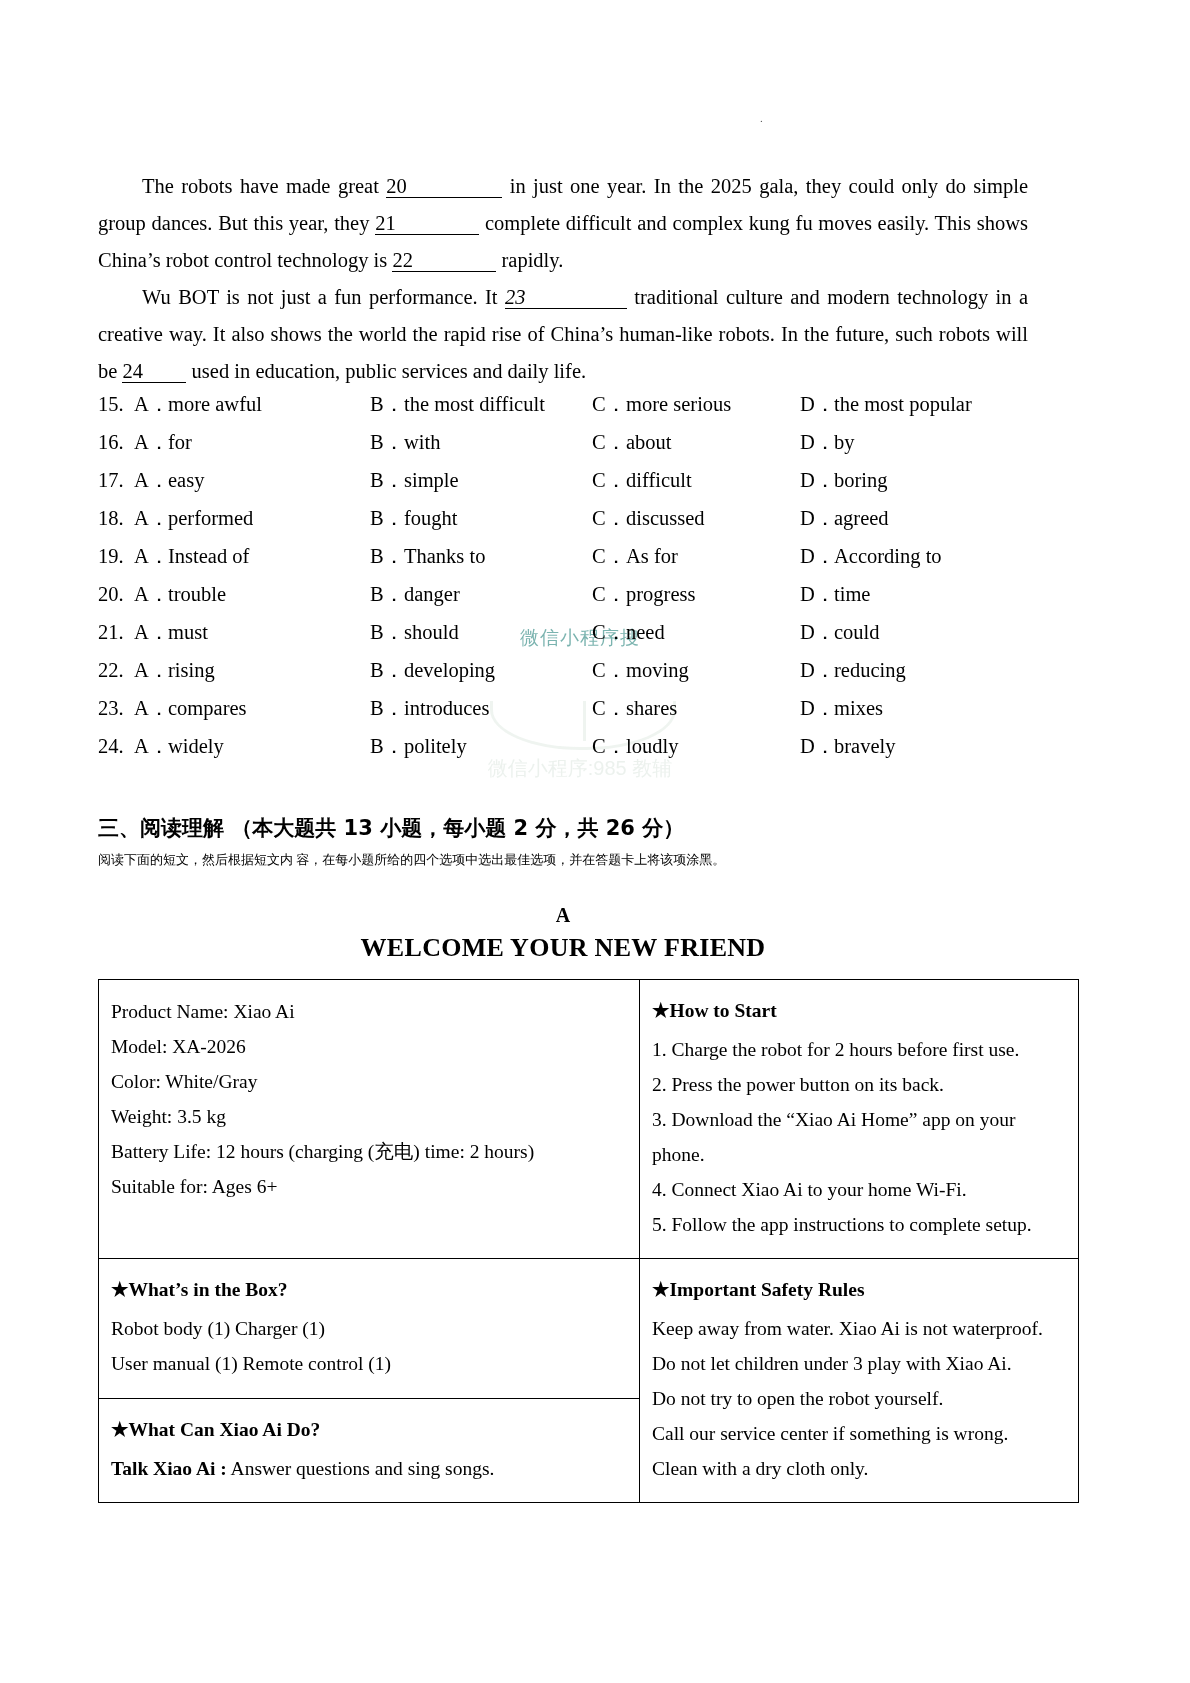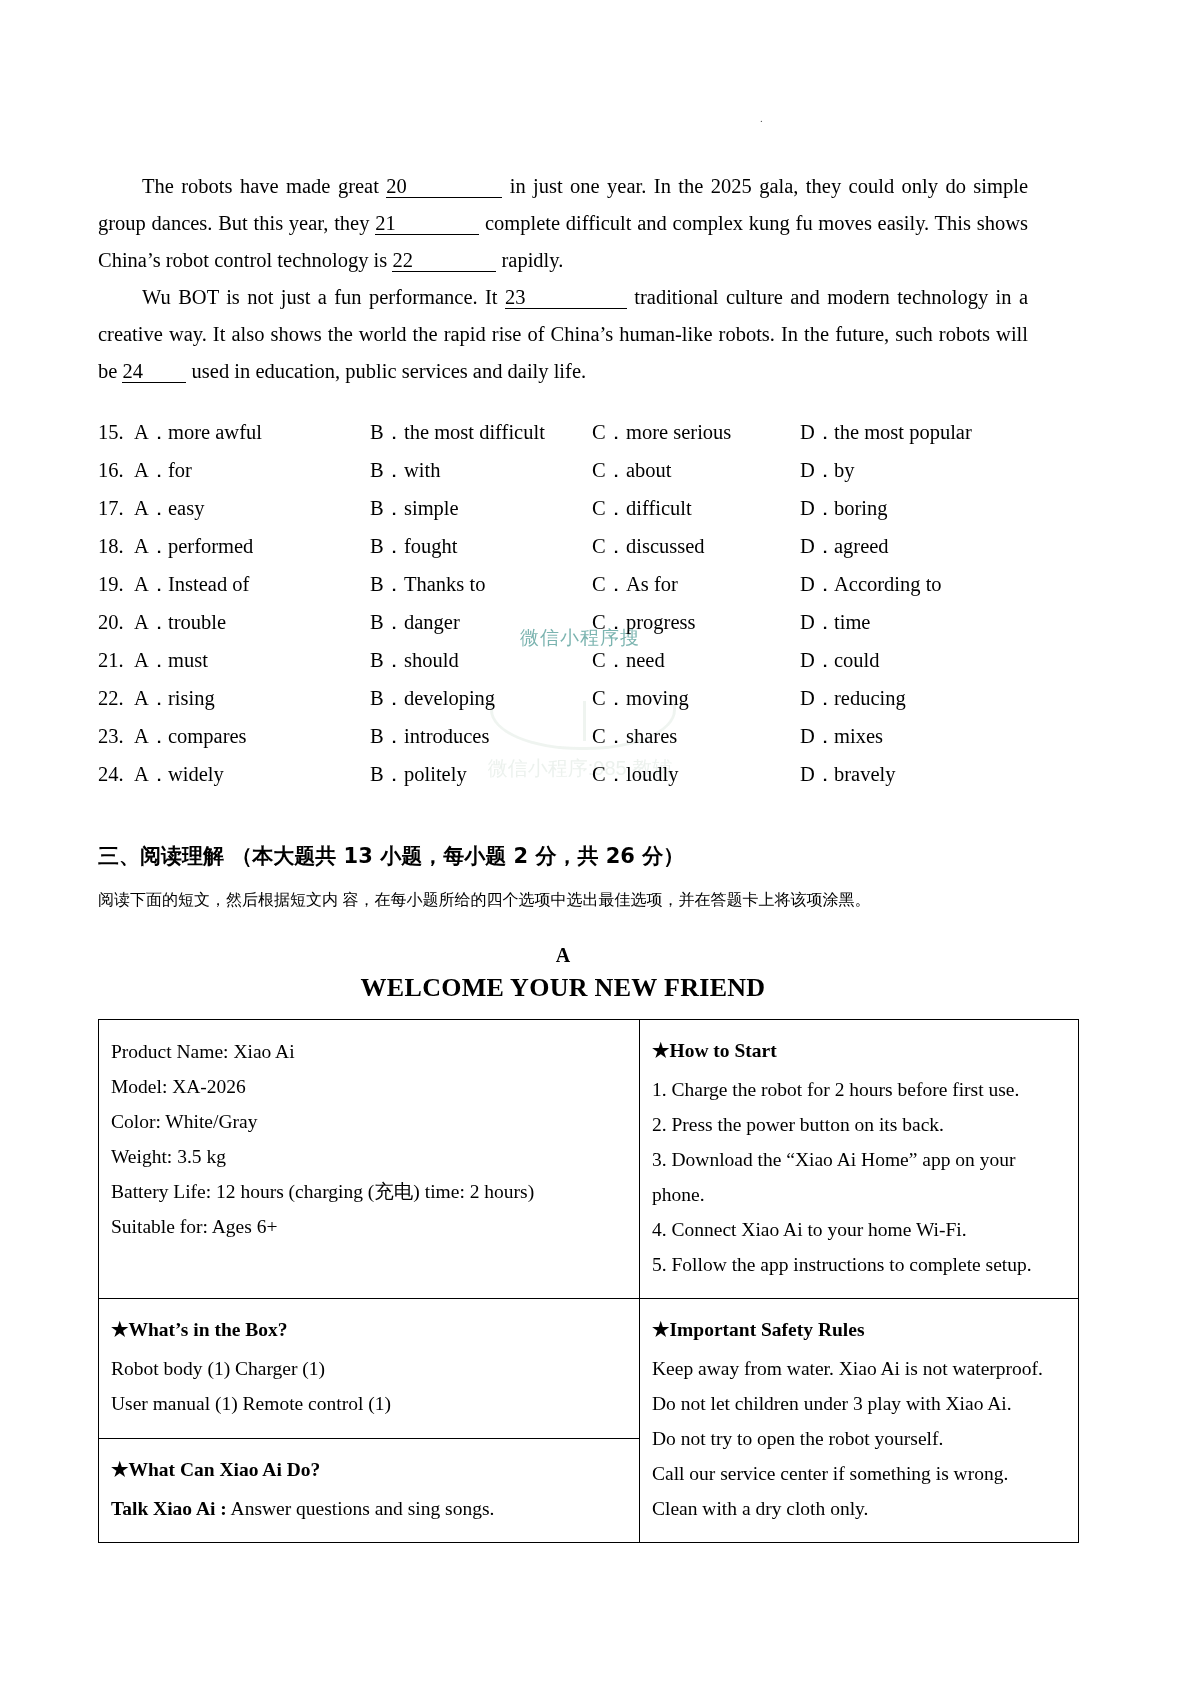--- a/index.html
+++ b/index.html
@@ -100,26 +100,26 @@
   .blank {
     display: inline-block;
     border-bottom: 1.3px solid #000;
     text-align: center;
     vertical-align: baseline;
     line-height: 26px;
     height: 24px;
   }
   .blank.w-mid { width: 116px; margin-top: 45px; }
   .blank.w-sm  { width: 104px; }
-  .blank.w-lg  { width: 122px; }
+  .blank.w-lg  { width: 122px; font-style: italic; }
   .blank.w-xs  { width: 64px; }
 
   
   .options {
-    margin-top: 28px;
+    margin-top: 0;
   }
   .opt-row {
     display: flex;
     align-items: baseline;
     font-size: 20.5px;
     height: 38px;
   }
   .opt-num {
     width: 36px;
     flex: none;
@@ -142,24 +142,23 @@
 
   
   .sec-head {
     margin-top: 44px;
     font-size: 21px;
     font-weight: bold;
     font-family: "DejaVu Sans", "Liberation Sans", sans-serif;
     letter-spacing: 0px;
   }
   .sec-instr {
-    margin-top: 12px;
-    font-size: 16px;
+    font-size: 13px;
     line-height: 36px;
-    font-family: Liberation Sans, sans-serif;
+    font-family: Liberation Serif, serif;
     width: 925px;
     text-align: justify;
   }
 
   
   .ptitle-a {
     margin-top: 26px;
     text-align: center;
     font-size: 20px;
     font-weight: bold;

